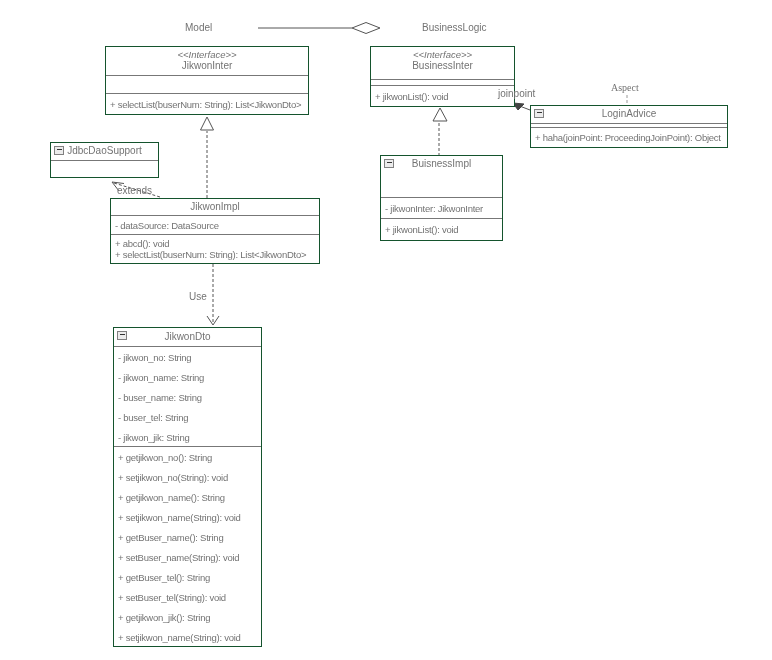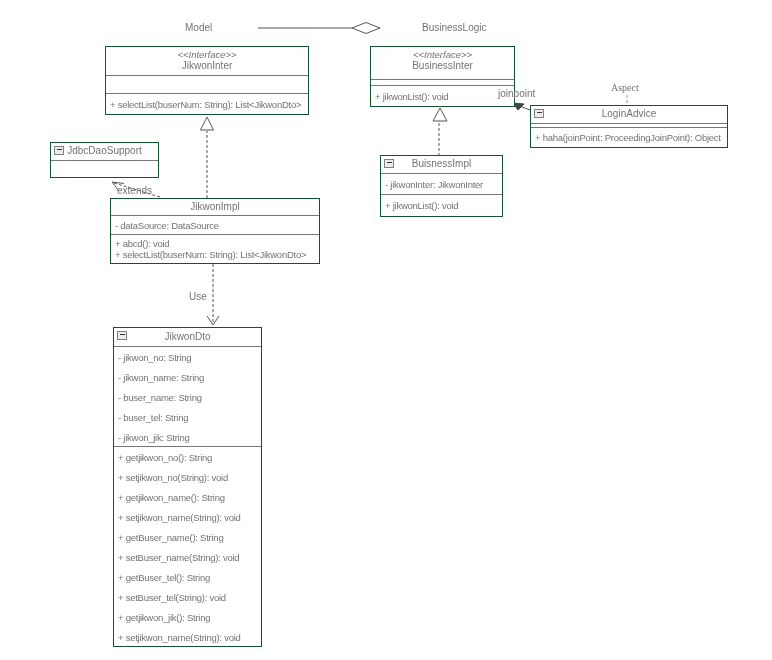--- a/index.html
+++ b/index.html
@@ -144,21 +144,21 @@
     </div>
   </div>
 
   <div class="uml-box" style="left:380px; top:155px; width:121px;">
     <div class="comp title" style="height:17px;">
       <span class="min-icon">
           <span class="min-dash"></span>
         </span>
       <div class="cname">BuisnessImpl</div>
     </div>
-    <div class="comp" style="height:21px;">
+    <div class="comp" style="height:21px;margin-top:24px;">
       <div class="arow fill">- jikwonInter: JikwonInter</div>
     </div>
     <div class="comp" style="height:22px;">
       <div class="mrow fill">+ jikwonList(): void</div>
     </div>
   </div>
 
   <div class="uml-box" style="left:113px; top:327px; width:147px;">
     <div class="comp title" style="height:18px;">
       <span class="min-icon">

